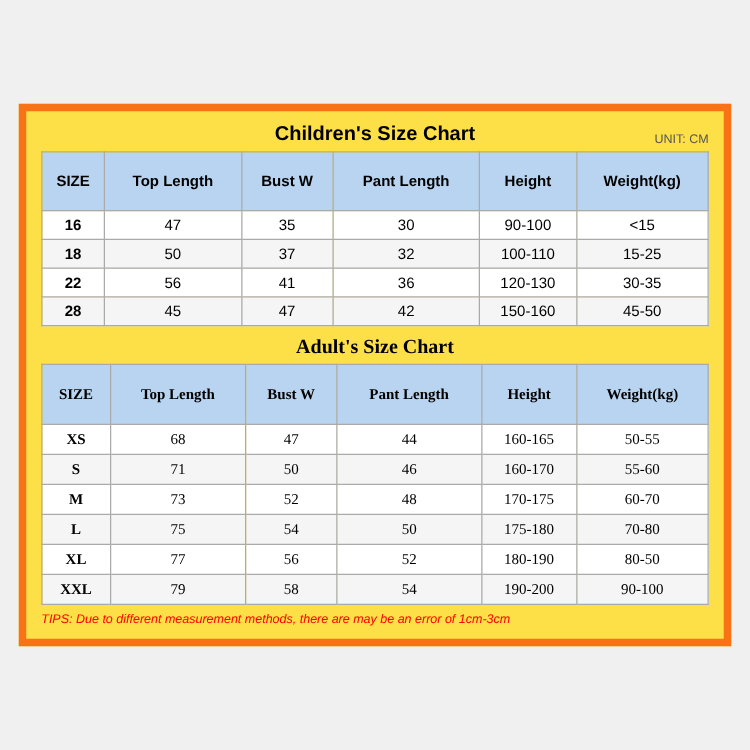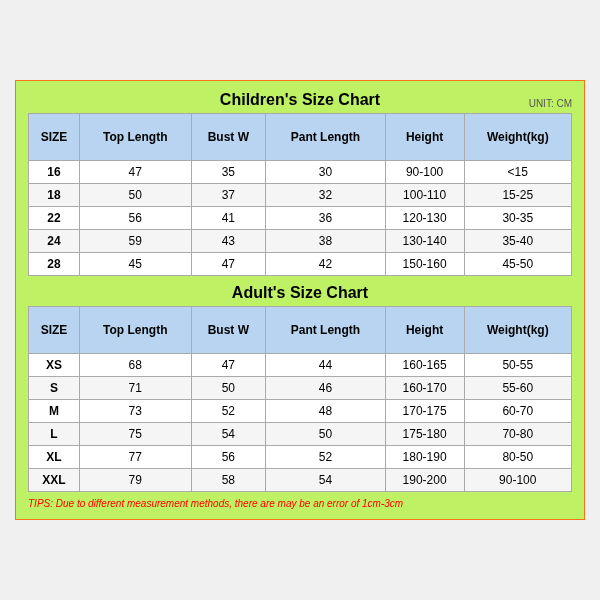--- a/index.html
+++ b/index.html
@@ -6,22 +6,22 @@
     body {
       width: 600px;
       height: 600px;
       display: flex;
       align-items: center;
       justify-content: center;
       background: #f0f0f0;
       font-family: Arial, sans-serif;
     }
     .chart-container {
-      background: #bef264;
-      border: 1px solid #f97316;
+      background: #fde047;
+      border: 6px solid #f97316;
       padding: 10px 12px 10px 12px;
       width: 570px;
     }
     .section-title-row {
       display: flex;
       align-items: baseline;
       justify-content: center;
       position: relative;
       margin-bottom: 4px;
     }
@@ -61,20 +61,21 @@
       background-color: #ffffff;
     }
     tr:nth-child(even) td {
       background-color: #f5f5f5;
     }
     td:first-child {
       font-weight: bold;
     }
     .adult-section {
       margin-top: 8px;
+      font-family: Liberation Serif, serif;
     }
     .tips {
       margin-top: 6px;
       font-size: 10px;
       color: red;
       text-align: left;
       font-style: italic;
     }
   </style>
 </head>
@@ -117,28 +118,20 @@
         </tr>
         <tr>
           <td>22</td>
           <td>56</td>
           <td>41</td>
           <td>36</td>
           <td>120-130</td>
           <td>30-35</td>
         </tr>
         <tr>
-          <td>24</td>
-          <td>59</td>
-          <td>43</td>
-          <td>38</td>
-          <td>130-140</td>
-          <td>35-40</td>
-        </tr>
-        <tr>
           <td>28</td>
           <td>45</td>
           <td>47</td>
           <td>42</td>
           <td>150-160</td>
           <td>45-50</td>
         </tr>
       </tbody>
   </table>
 

